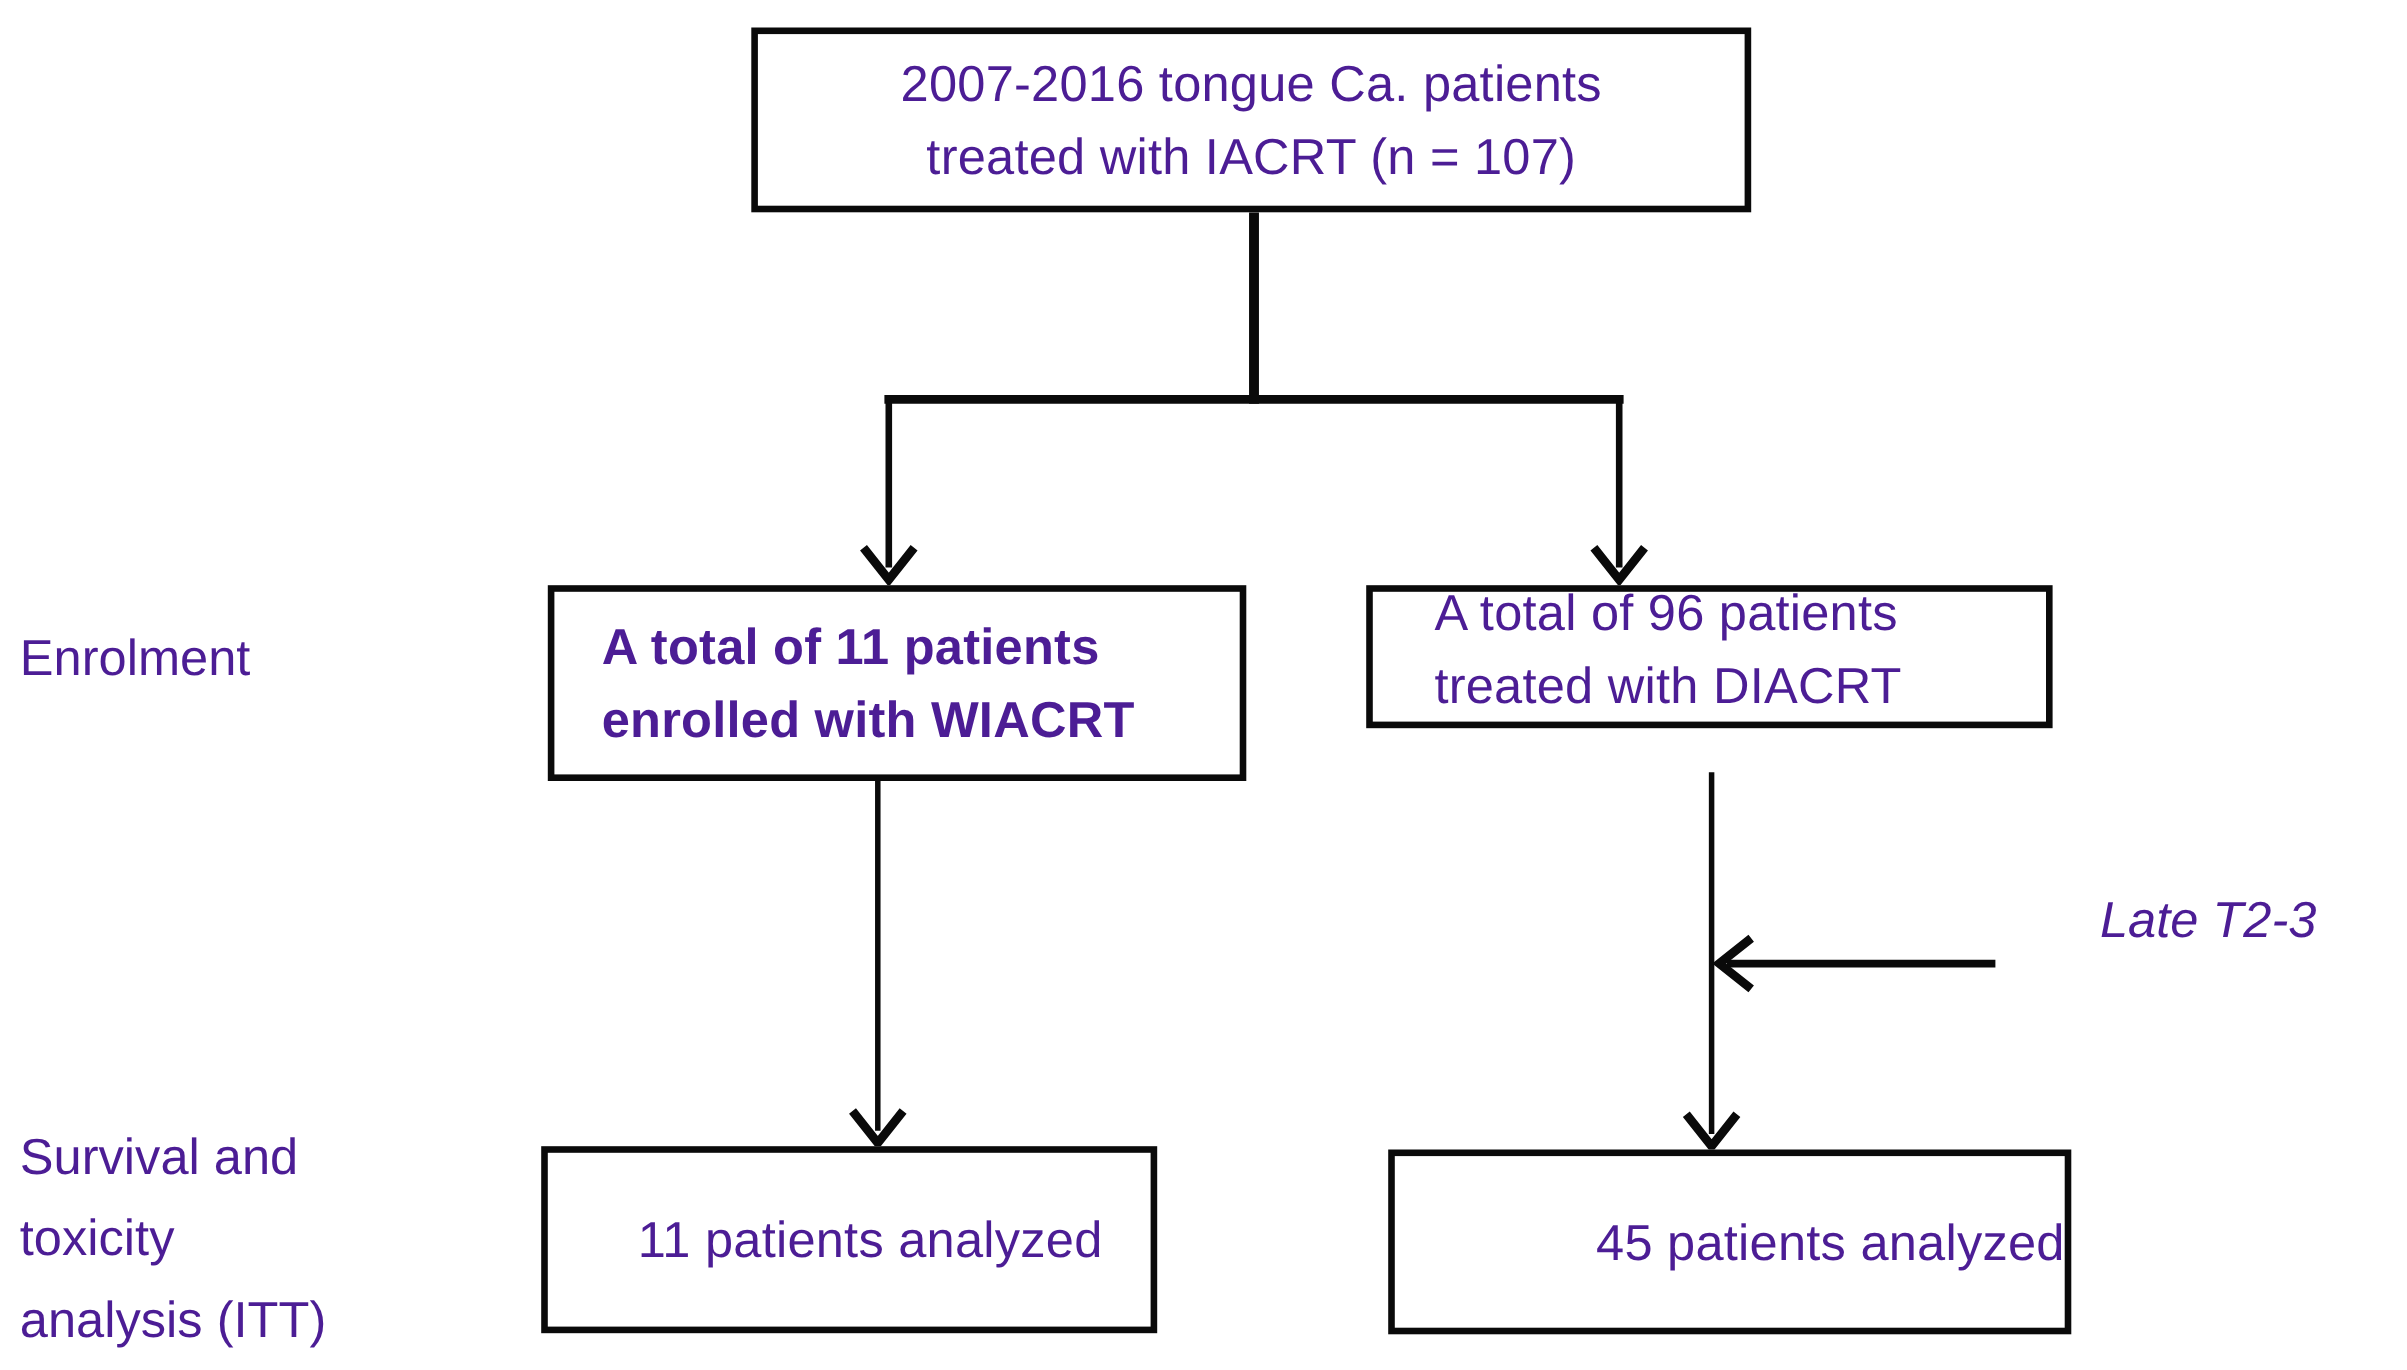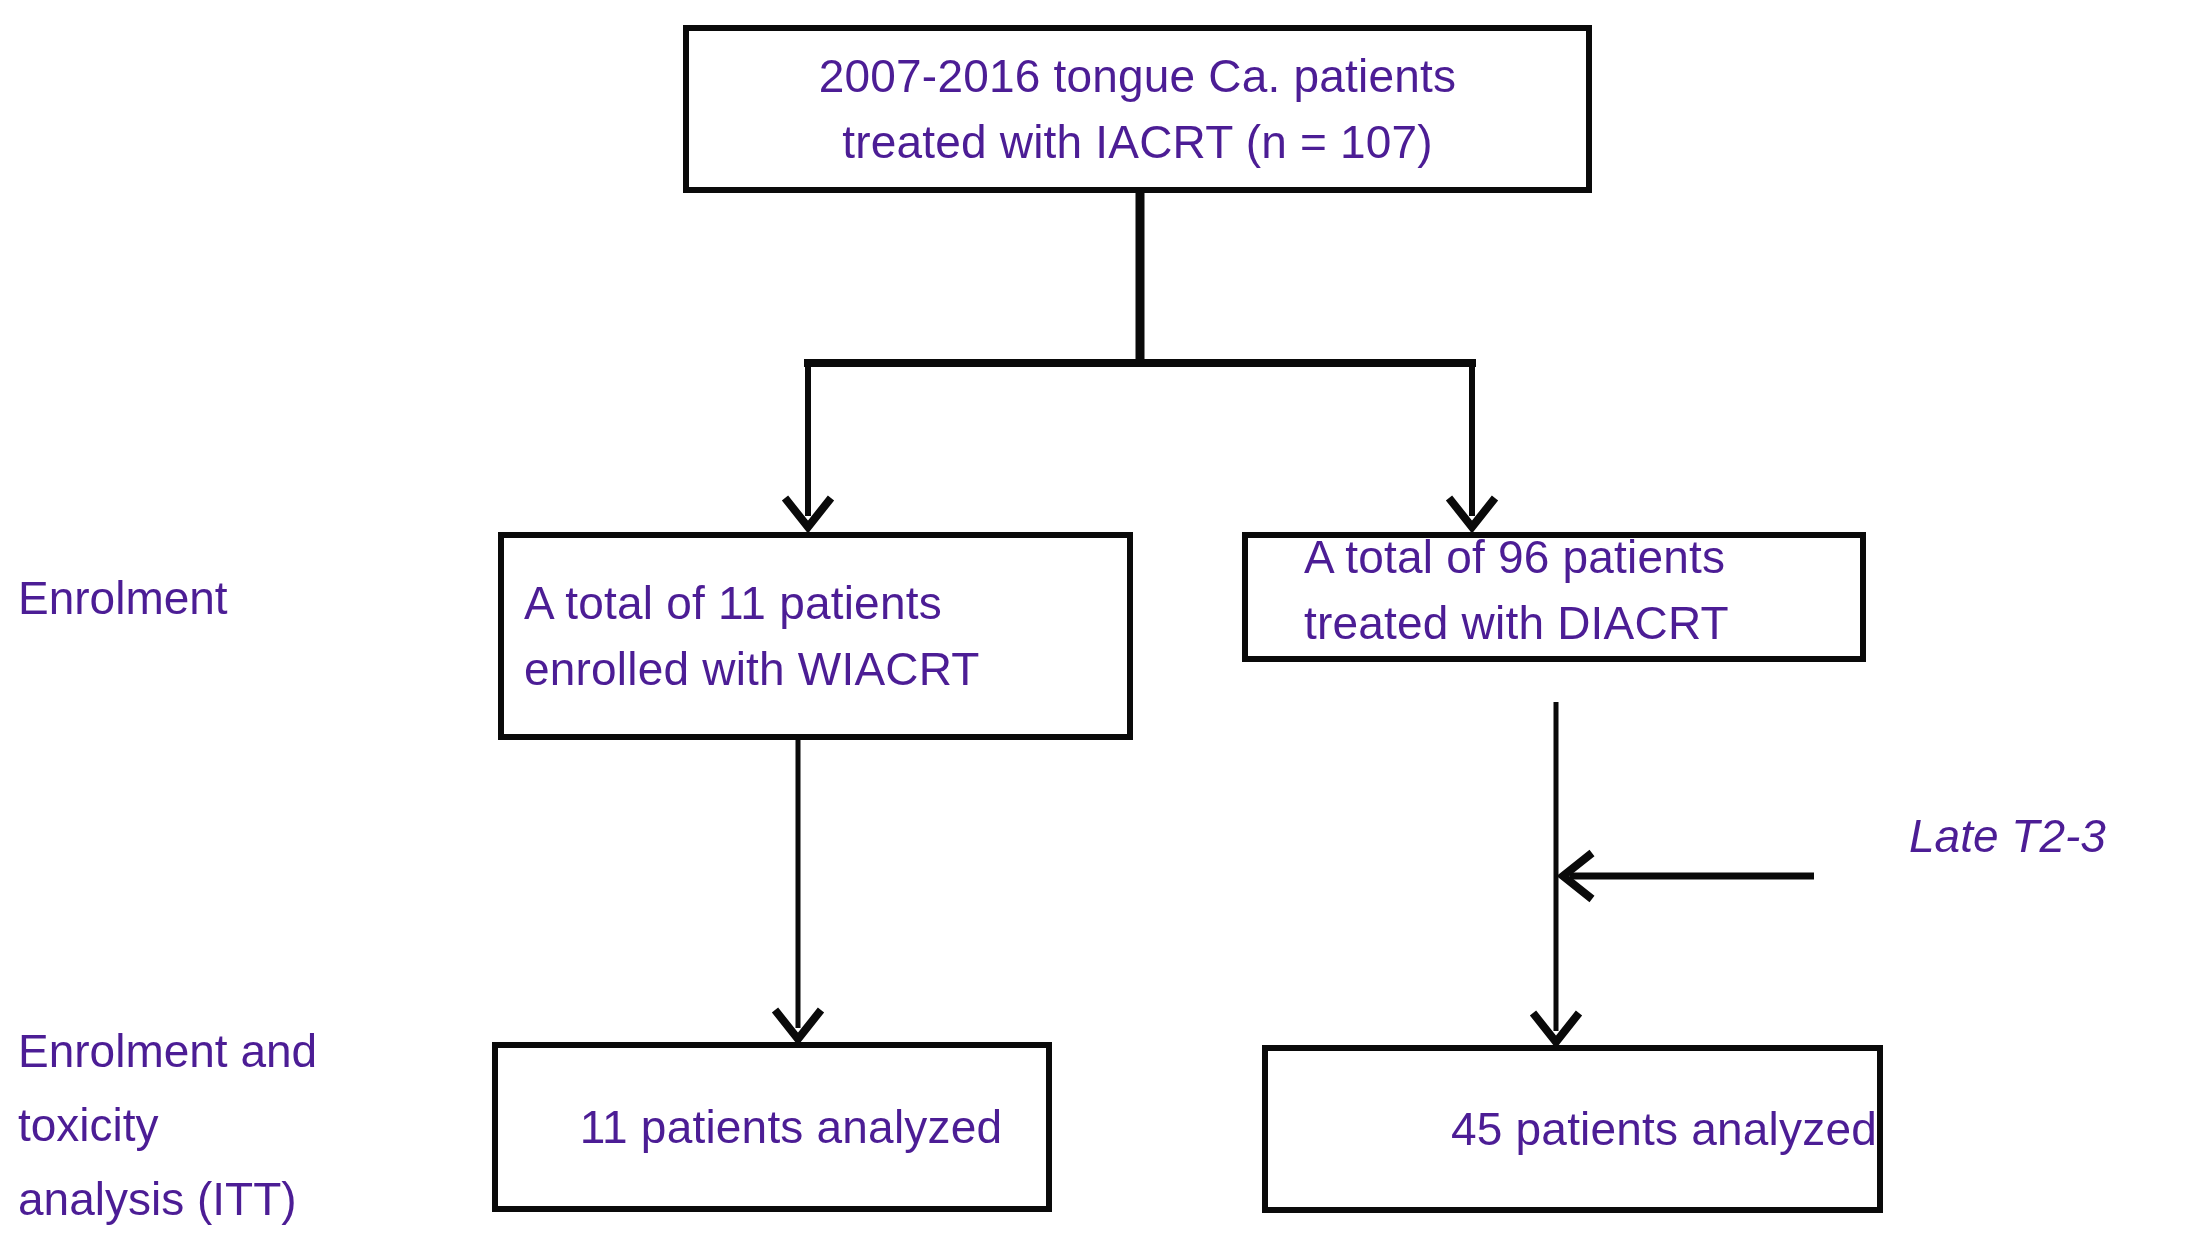--- a/index.html
+++ b/index.html
@@ -89,42 +89,42 @@
       <line x1="1814" y1="876" x2="1570" y2="876" stroke-width="7"></line>
       <polyline points="1592,853 1563,876 1592,899" stroke-width="8"></polyline>
     </g>
   </svg>
 
   <div class="box center-text" style="left:683px; top:25px; width:909px; height:168px;">
     <div class="bline">2007-2016 tongue Ca. patients</div>
     <div class="bline">treated with IACRT (n = 107)</div>
   </div>
 
-  <div class="box" style="left:498px; top:532px; width:635px; height:208px; padding-left:20px;">
+  <div class="box" style="left:498px; top:532px; width:635px; height:178px; padding-left:43px;font-weight:bold;">
     <div class="bline">A total of 11 patients</div>
     <div class="bline">enrolled with WIACRT</div>
   </div>
 
   <div class="box" style="left:1242px; top:532px; width:624px; height:130px; padding-left:56px;justify-content:flex-end;">
     <div class="bline">A total of 96 patients</div>
     <div class="bline">treated with DIACRT</div>
   </div>
 
   <div class="box" style="left:492px; top:1042px; width:560px; height:170px; padding-left:38px;text-align:center;">
     <div class="bline">11 patients analyzed</div>
   </div>
 
   <div class="box" style="left:1262px; top:1045px; width:621px; height:168px; padding-left:38px;text-align:right;">
     <div class="bline">45 patients analyzed</div>
   </div>
 
   <div class="stage-label" style="left:18px; top:571px;">Enrolment</div>
 
   <div class="stage-label multi" style="left:18px; top:1014px;">
-    <div>Enrolment and</div>
+    <div>Survival and</div>
     <div>toxicity</div>
     <div>analysis (ITT)</div>
   </div>
 
   <div class="annotation" style="left:1909px; top:800px;">
     <div>Late T2-3</div>
   </div>
 
 </div>
 

